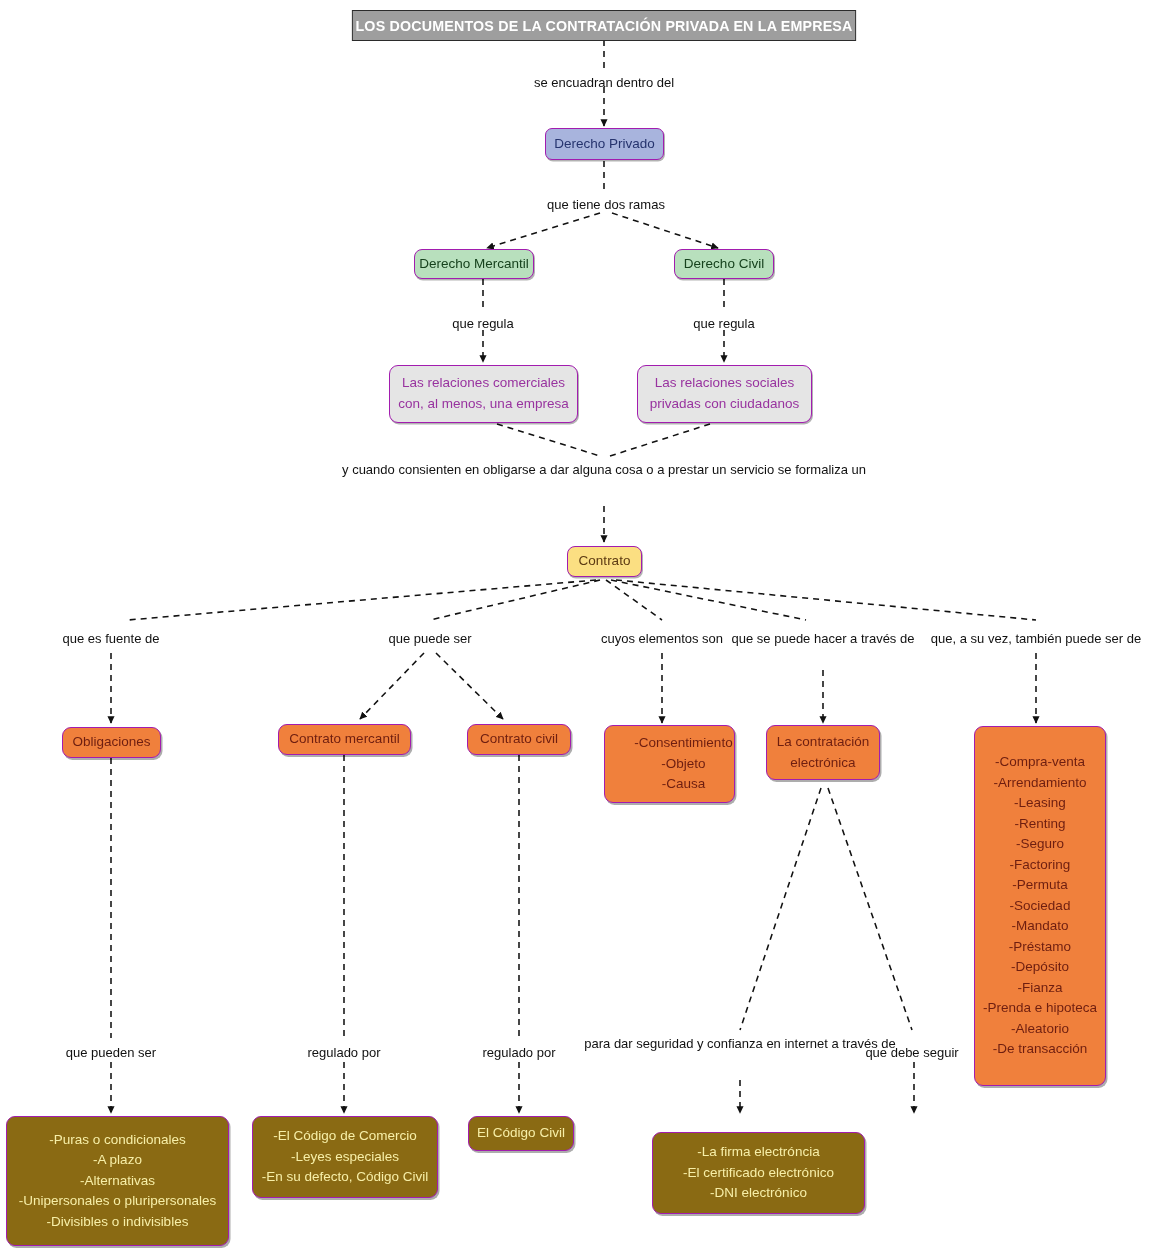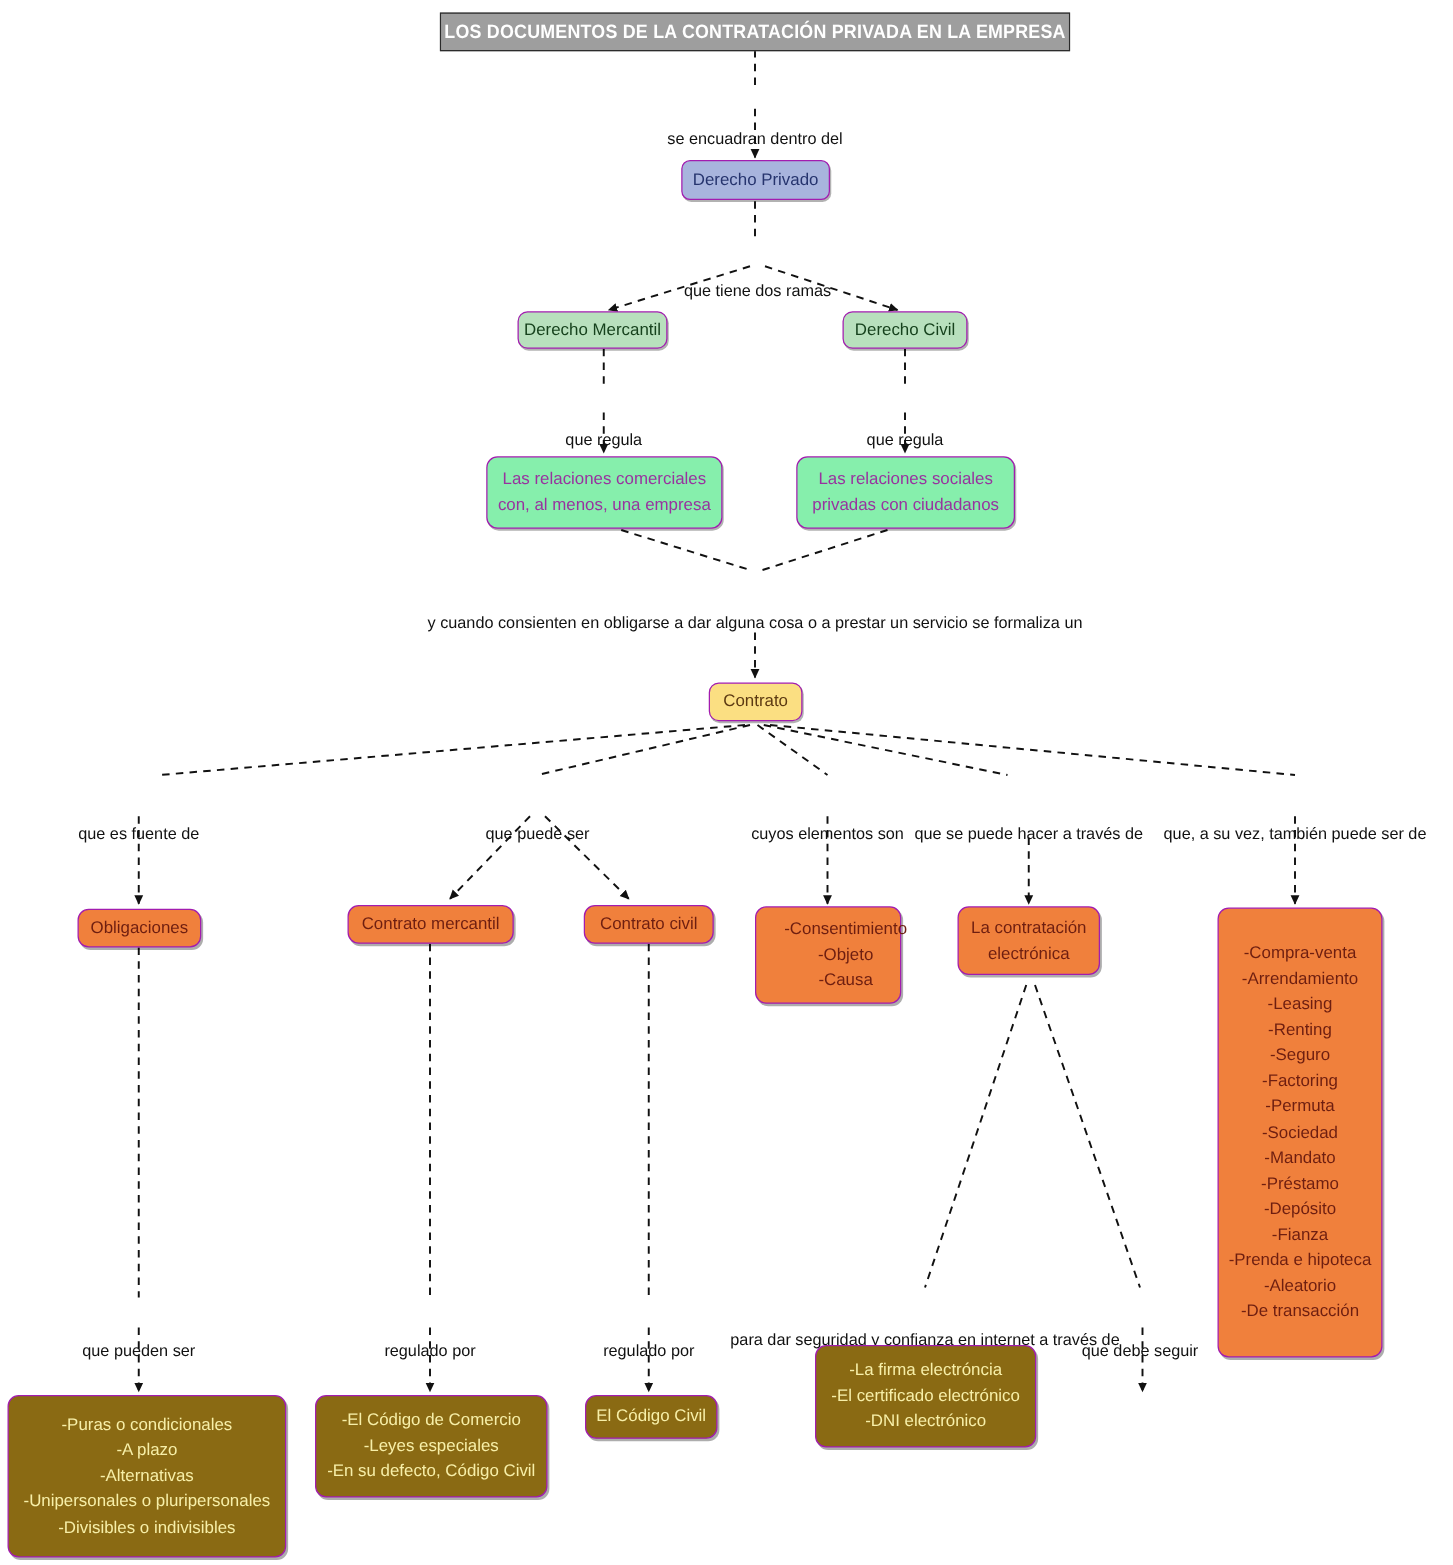--- a/index.html
+++ b/index.html
@@ -61,21 +61,21 @@
     box-shadow:1px 1.5px 0 rgba(0,0,0,.30);
   }
   .n-green{
     background:#b8e0bd;
     color:#16421d;
     border-radius:8px;
     font-size:13.5px;
     box-shadow:1px 1.5px 0 rgba(0,0,0,.30);
   }
   .n-pink{
-    background:#86efac;
+    background:#e5e5e5;
     color:#98339f;
     border-radius:9px;
     font-size:13.5px;
     box-shadow:1px 1.5px 0 rgba(0,0,0,.30);
   }
   .n-yellow{
     background:#fbdf82;
     color:#5c3a12;
     border-radius:8px;
     font-size:13.5px;
@@ -98,21 +98,20 @@
 
   
   .edge-label{
     position:absolute;
     color:#111111;
     font-size:13px;
     line-height:1.62;
     text-align:center;
     white-space:nowrap;
     transform:translateX(-50%);
-    margin-top:28px;
   }
 </style>
 </head>
 <body>
 
 <div id="canvas">
 
   <svg id="edges" viewBox="0 0 1162 1252">
     <defs>
       <marker id="arrow" viewBox="0 0 10 10" refX="8.4" refY="5" markerWidth="5.2" markerHeight="5.2" orient="auto-start-reverse">
@@ -270,21 +269,21 @@
   </div>
 
   <div class="node n-orange" style="left:278px; top:724px; width:133px; height:31px;">
     <span class="ln">Contrato mercantil</span>
   </div>
 
   <div class="node n-orange" style="left:467px; top:724px; width:104px; height:31px;">
     <span class="ln">Contrato civil</span>
   </div>
 
-  <div class="node n-orange" style="left:604px; top:725px; width:117px; height:78px;padding-left:28px;">
+  <div class="node n-orange" style="left:604px; top:725px; width:131px; height:78px;padding-left:28px;">
     <span class="ln">-Consentimiento</span>
     <span class="ln">-Objeto</span>
     <span class="ln">-Causa</span>
   </div>
 
   <div class="node n-orange" style="left:766px; top:725px; width:114px; height:55px;">
     <span class="ln">La contratación</span>
     <span class="ln">electrónica</span>
   </div>
 
@@ -317,20 +316,20 @@
   <div class="node n-olive" style="left:252px; top:1116px; width:186px; height:82px;">
     <span class="ln">-El Código de Comercio</span>
     <span class="ln">-Leyes especiales</span>
     <span class="ln">-En su defecto, Código Civil</span>
   </div>
 
   <div class="node n-olive" style="left:468px; top:1116px; width:106px; height:35px;">
     <span class="ln">El Código Civil</span>
   </div>
 
-  <div class="node n-olive" style="left:652px; top:1076px; width:177px; height:82px;">
+  <div class="node n-olive" style="left:652px; top:1132px; width:213px; height:82px;">
     <span class="ln">-La firma electróncia</span>
     <span class="ln">-El certificado electrónico</span>
     <span class="ln">-DNI electrónico</span>
   </div>
 
 
 </div>
 
 </body></html>

